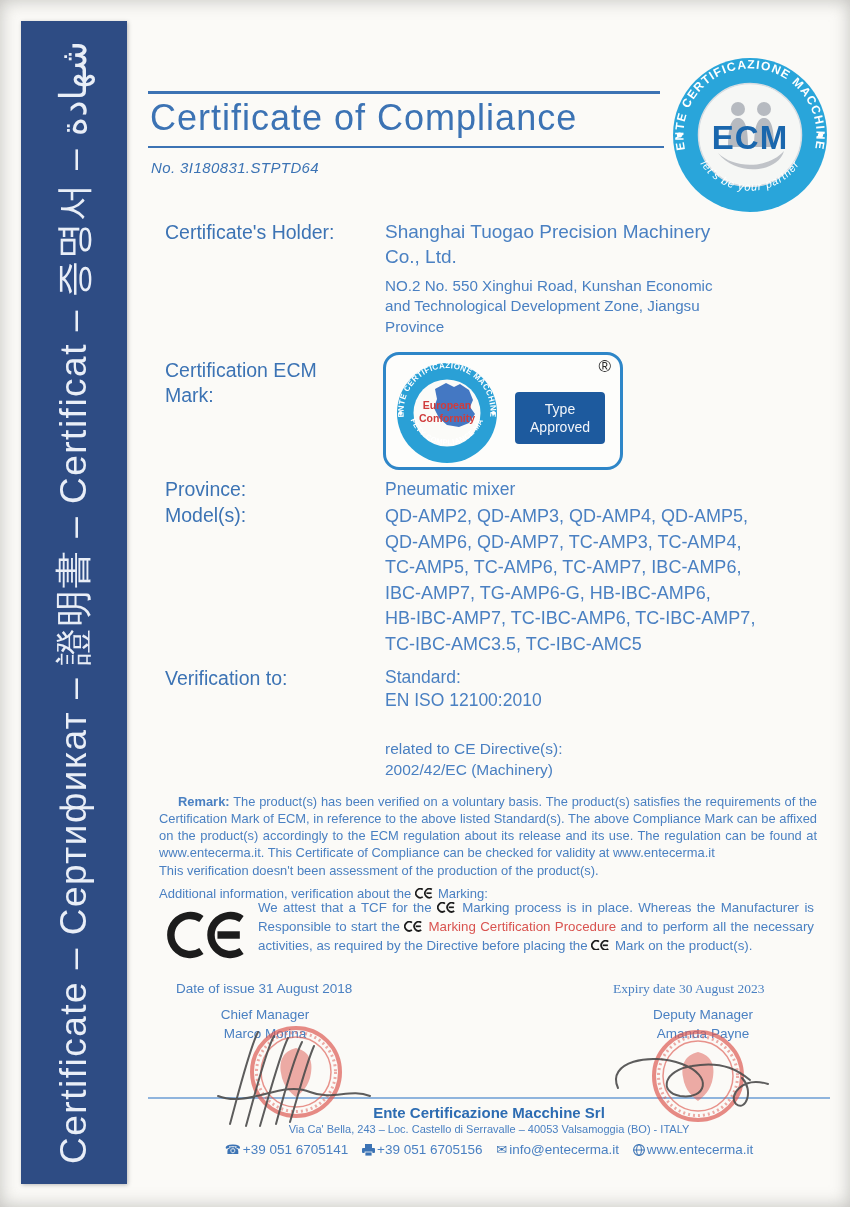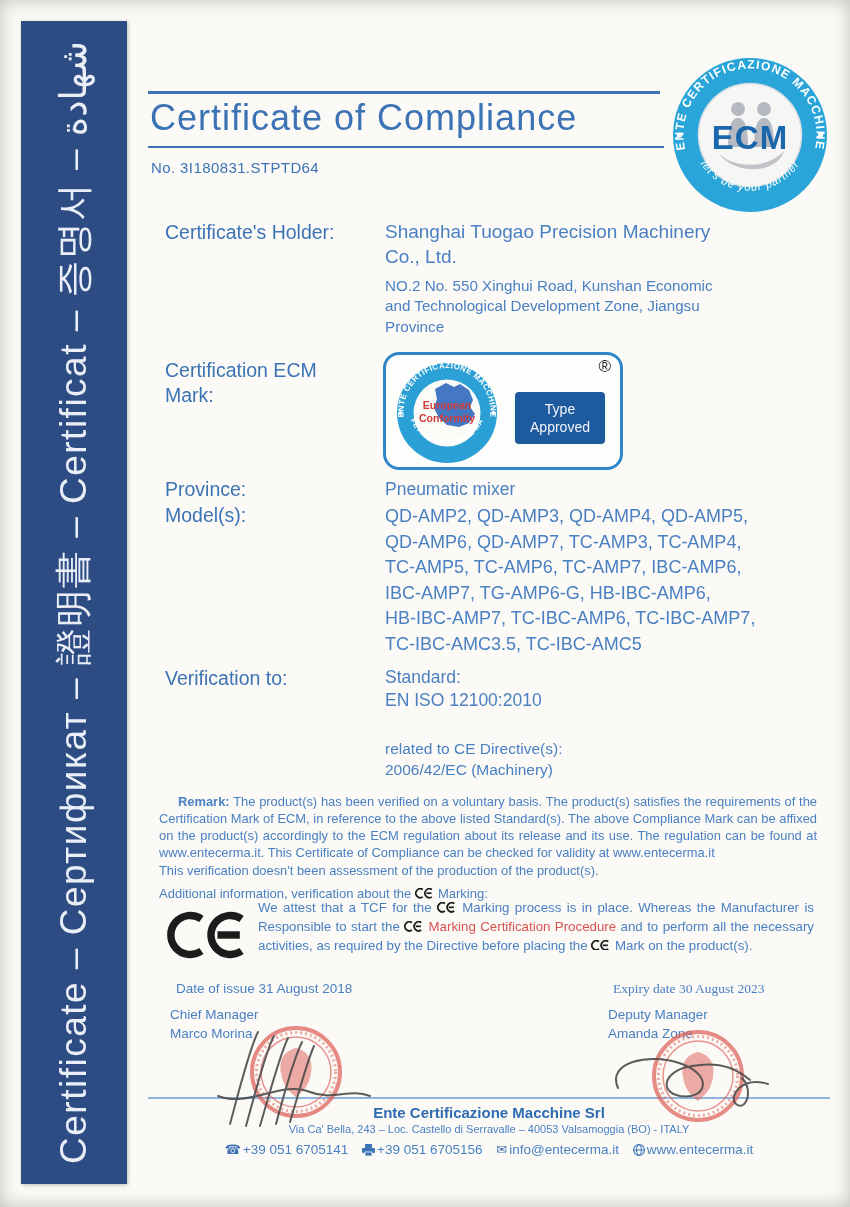--- a/index.html
+++ b/index.html
@@ -17,21 +17,21 @@
   }
   .sidebar .vtext {
     position:absolute; left:0; top:0; width:1163px; height:106px;
     transform:rotate(-90deg) translateX(-1163px); transform-origin:top left;
     color:#e9eef7; font-size:37px; line-height:106px; text-align:center;
     letter-spacing:1.5px; white-space:nowrap; font-weight:400;
   }
   
   .rule { position:absolute; background:var(--heading_blue,#3c73b4); }
   .title { position:absolute; left:150px; top:97px; font-size:36px; color:var(--heading_blue,#3c73b4); letter-spacing:1px; }
-  .cert-no { position:absolute; left:151px; top:159px; font-size:15px; color:var(--heading_blue,#3c73b4); letter-spacing:.4px; }
+  .cert-no { position:absolute; left:151px; top:159px; font-size:15px; color:var(--heading_blue,#3c73b4); letter-spacing:.4px;font-style:italic; }
   .ecm-logo { position:absolute; left:672px; top:57px; width:156px; height:156px; }
   
   .label { position:absolute; left:165px; font-size:19.5px; color:var(--heading_blue,#3c73b4); line-height:1.3; }
   .value { position:absolute; left:385px; color:var(--body_blue,#4a80c2); }
   .holder-name { font-size:19px; line-height:1.3; white-space:pre-line; }
   .holder-address { font-size:15.2px; line-height:1.34; margin-top:3px; white-space:pre-line; width:450px; }
   .product-value { font-size:17.5px; }
   .models-value { font-size:18px; line-height:1.42; white-space:pre-line; width:445px; }
   .verif-std { font-size:17.5px; line-height:1.32; }
   .verif-rel { font-size:15.5px; line-height:1.32; margin-top:27px; }
@@ -53,21 +53,21 @@
   .remark .p1 { text-align:justify; }
   .remark b { font-weight:bold;margin-left:19px; }
   .ce-intro { position:absolute; left:159px; top:886px; font-size:13px; color:var(--body_blue,#4a80c2); }
   .ce-logo { position:absolute; left:167px; top:903px; width:86px; height:64px; }
   .ce-body { position:absolute; left:258px; top:899px; width:556px; font-size:13.3px; line-height:1.42; color:var(--body_blue,#4a80c2); text-align:justify; }
   .red-text { color:var(--red_text,#d9534f); }
   .ce-inline { height:.8em; vertical-align:-.05em; }
   .ce-inline path, .ce-logo path { stroke:#1c1c1c; stroke-width:13; fill:none; }
   
   .date { position:absolute; font-size:13.5px; color:var(--body_blue,#4a80c2); }
-  .signatory { position:absolute; width:190px; font-size:13.5px; line-height:1.4; color:var(--body_blue,#4a80c2); }
+  .signatory { position:absolute; width:190px; text-align:center; font-size:13.5px; line-height:1.4; color:var(--body_blue,#4a80c2); }
   .stamp { position:absolute; z-index:5; }
   
   .footer-rule { position:absolute; left:148px; top:1097px; width:682px; height:2px; background:#8fb4dd; }
   .footer { position:absolute; left:148px; width:682px; text-align:center; color:var(--body_blue,#4a80c2); }
   .footer.company { top:1104px; font-size:15px; font-weight:bold; color:var(--footer_blue,#2d6cb2); }
   .footer.address { top:1123px; font-size:11px; }
   .footer.contacts { top:1142px; font-size:13.5px; }
   .footer .ic { color:var(--heading_blue,#3c73b4); font-size:13px; margin:0 2px 0 10px; }
   .footer svg.ic { vertical-align:-2px; }
 </style>
@@ -147,21 +147,21 @@
 TC-AMP5, TC-AMP6, TC-AMP7, IBC-AMP6,
 IBC-AMP7, TG-AMP6-G, HB-IBC-AMP6,
 HB-IBC-AMP7, TC-IBC-AMP6, TC-IBC-AMP7,
 TC-IBC-AMC3.5, TC-IBC-AMC5</div>
 
   <div class="label" style="top:666px;">Verification to:</div>
   <div class="value" style="top:666px;">
     <div class="verif-std">Standard:</div>
     <div class="verif-std">EN ISO 12100:2010</div>
     <div class="verif-rel">related to CE Directive(s):</div>
-    <div class="verif-rel" style="margin-top:0;">2006/42/EC (Machinery)</div>
+    <div class="verif-rel" style="margin-top:0;">2002/42/EC (Machinery)</div>
   </div>
 
   <div class="remark">
     <div class="p1"><b>Remark:</b><span> The product(s) has been verified on a voluntary basis. The product(s) satisfies the requirements of the Certification Mark of ECM, in reference to the above listed Standard(s). The above Compliance Mark can be affixed on the product(s) accordingly to the ECM regulation about its release and its use. The regulation can be found at www.entecerma.it. This Certificate of Compliance can be checked for validity at www.entecerma.it</span></div>
     <div>This verification doesn't been assessment of the production of the product(s).</div>
   </div>
 
   <div class="ce-intro"><span>Additional information, verification about the </span><svg class="ce-inline" viewBox="0 0 150 80">
         <path d="M60 12 A34 34 0 1 0 60 68"></path>
         <path d="M130 12 A34 34 0 1 0 130 68"></path>
@@ -188,21 +188,21 @@
 
   <div class="date" style="left:176px; top:981px;">Date of issue 31 August 2018</div>
   <div class="date" style="left:613px; top:981px;font-family:Liberation Serif, serif;">Expiry date 30 August 2023</div>
 
   <div class="signatory" style="left:170px; top:1006px;">
     <div>Chief Manager</div>
     <div>Marco Morina</div>
   </div>
   <div class="signatory" style="left:608px; top:1006px;">
     <div>Deputy Manager</div>
-    <div>Amanda Zone</div>
+    <div>Amanda Payne</div>
   </div>
 
   <svg class="stamp" style="left:190px; top:1012px;" width="212" height="122" viewBox="0 0 212 122">
     <g stroke="#dd5a52" fill="none">
       <circle cx="106" cy="60" r="44" stroke-width="4" opacity=".7"></circle>
       <circle cx="106" cy="60" r="35" stroke-width="1.5" opacity=".65"></circle>
       <circle cx="106" cy="60" r="39.5" stroke-width="3" stroke-dasharray="2 3" opacity=".5"></circle>
     </g>
     <path d="M106 36 C119 39 123 49 121 61 C119 75 111 81 106 85 C101 81 93 75 91 61 C89 49 93 39 106 36 Z" fill="#dd5a52" opacity=".5"></path>
     <g stroke="#4c4c4c" stroke-width="2" fill="none" opacity=".9" stroke-linecap="round">

